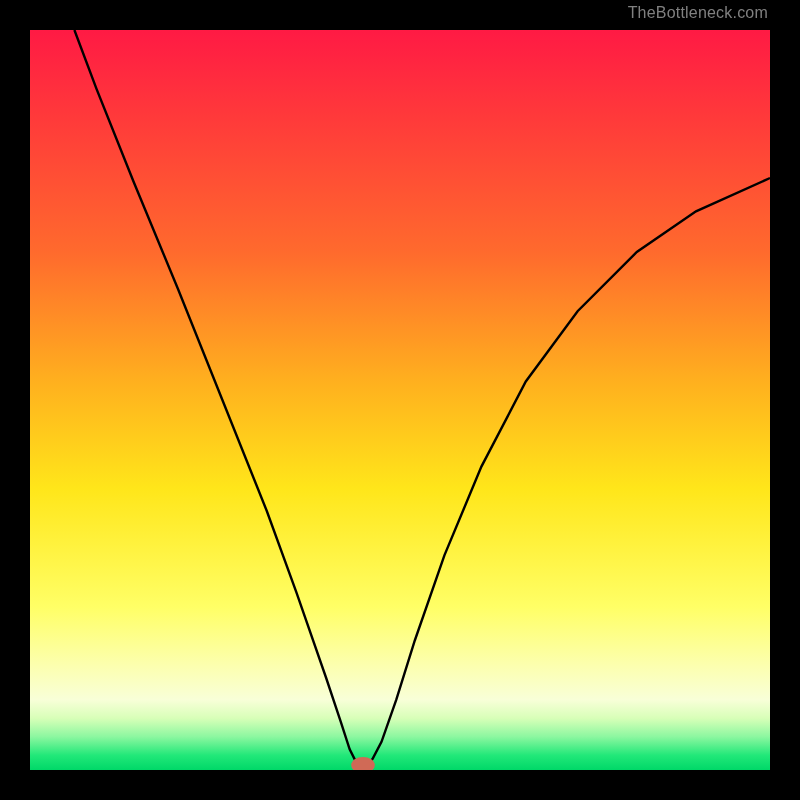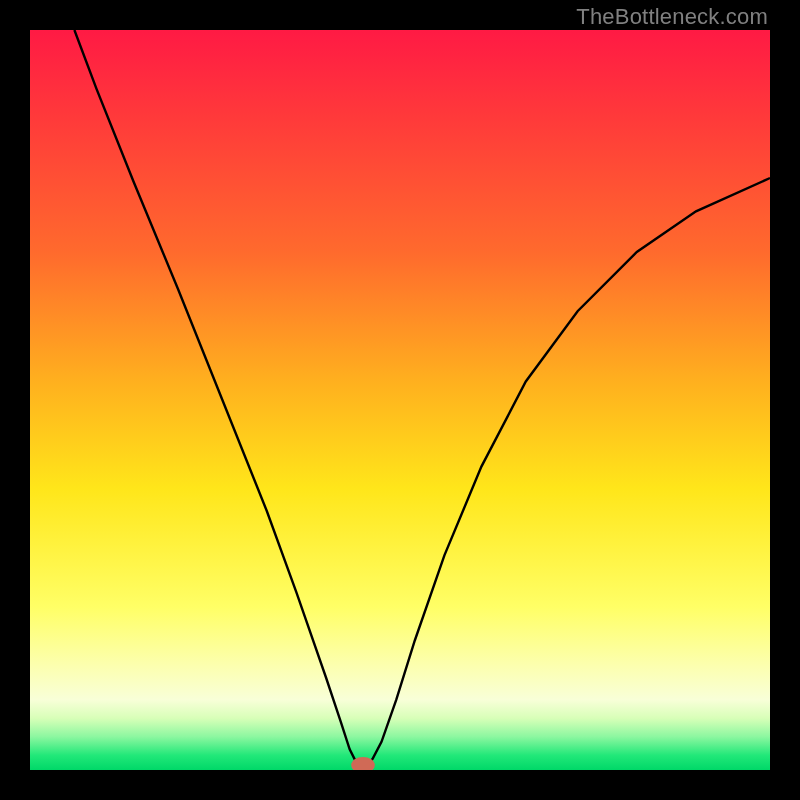--- a/index.html
+++ b/index.html
@@ -24,21 +24,21 @@
     left: 0;
     top: 0;
     width: 740px;
     height: 740px;
   }
   .watermark {
     position: absolute;
     top: 4px;
     right: 32px;
     color: #808080;
-    font-size: 22px;
+    font-size: 16px;
     letter-spacing: 0.2px;
     font-weight: 400;
   }
   svg {
     display: block;
   }
 </style>
 </head>
 <body>
 

